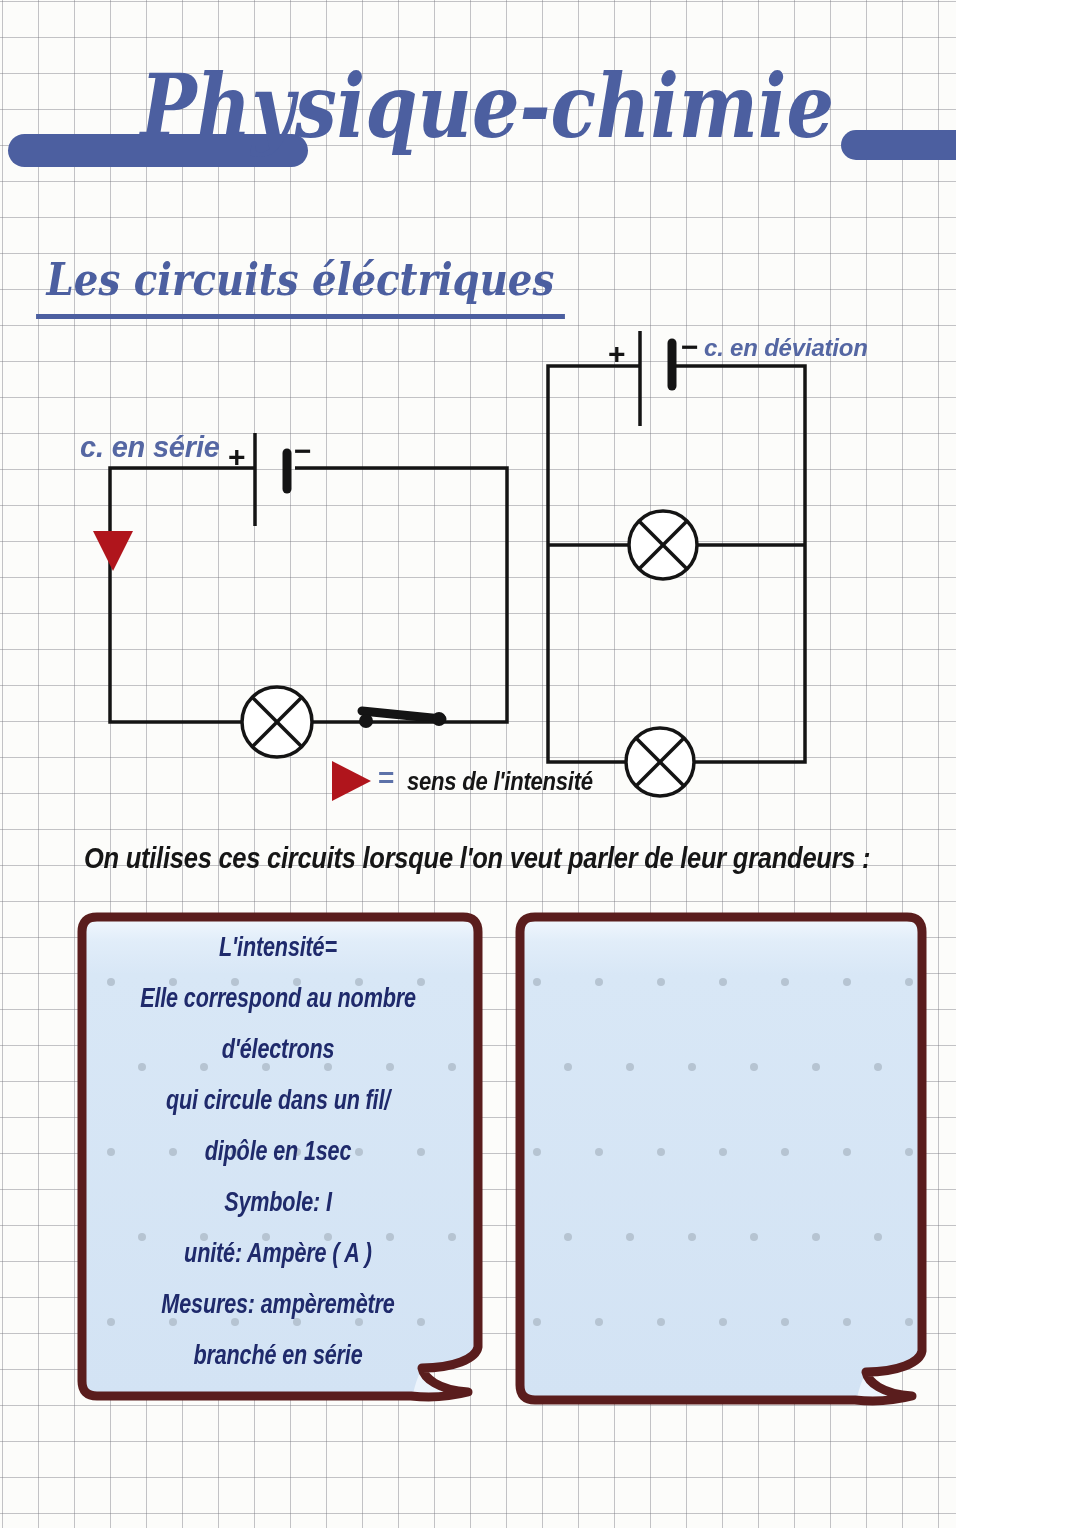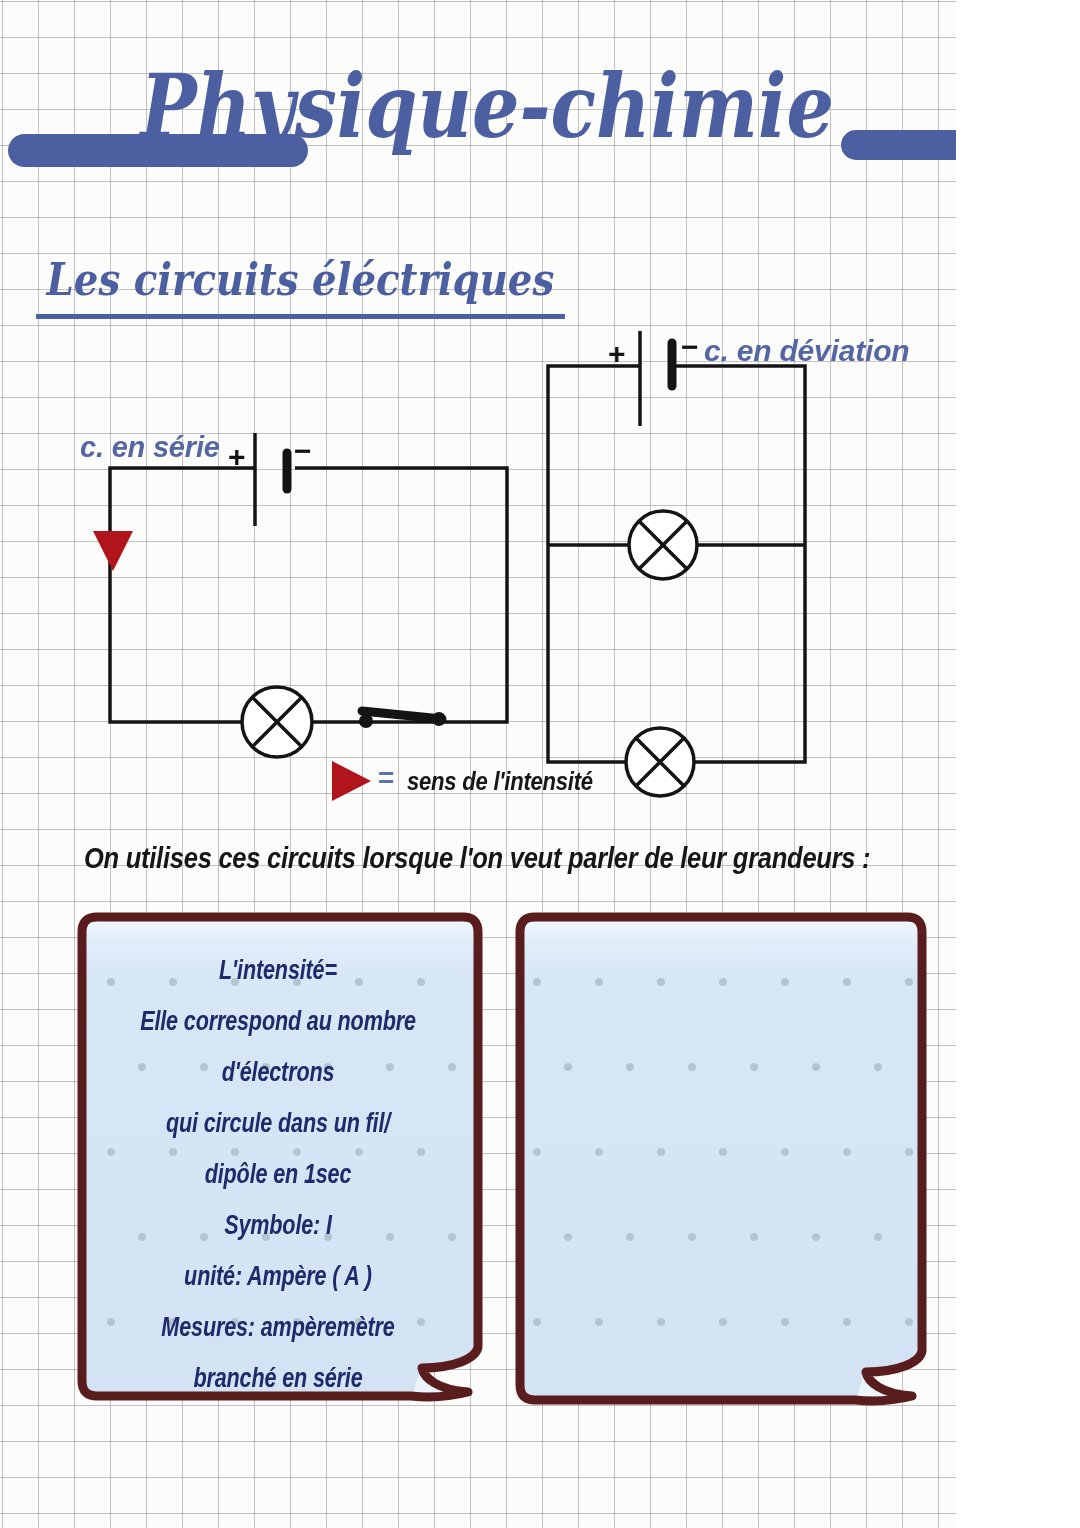--- a/index.html
+++ b/index.html
@@ -47,38 +47,38 @@
     font-style:italic;font-weight:700;color:#161616;
     letter-spacing:-0.3px;
   }
   .blue-label{
     font-style:italic;font-weight:700;color:#5567a3;
     letter-spacing:-0.2px;white-space:nowrap;
   }
   .intro{left:78px;top:282px;font-size:29px;line-height:45px;}
   .intro .line{white-space:nowrap;transform:scaleX(.9);transform-origin:left center;}
   .serie-label{left:80px;top:431px;font-size:29px;}
-  .deviation-label{left:704px;top:334px;font-size:30px;}
+  .deviation-label{left:704px;top:334px;font-size:24px;}
   .batt-sign{font-weight:700;color:#141414;font-size:30px;font-style:normal;}
   .plus-left{left:228px;top:440px;}
   .minus-left{left:294px;top:434px;}
   .plus-right{left:608px;top:337px;}
   .minus-right{left:681px;top:330px;}
   .legend-equals{left:378px;top:762px;font-size:28px;font-weight:700;color:#5d72a9;}
   .legend-text{left:407px;top:766px;font-size:26px;transform:scaleX(.85);transform-origin:left center;}
   .grandeurs{left:84px;top:842px;font-size:29px;transform:scaleX(.88);transform-origin:left center;white-space:nowrap;}
 
   .circuit-svg{left:0;top:0;}
 
   
   .card{position:absolute;}
   .card-intensity{left:75px;top:910px;width:410px;height:494px;}
   .card-tension{left:513px;top:910px;width:416px;height:498px;}
   .card svg{position:absolute;left:0;top:0;}
-  .card-text{position:absolute;left:0;right:4px;top:12px;margin-top:23px;}
+  .card-text{position:absolute;left:0;right:4px;top:12px;}
   .card-line{
     height:51px;display:flex;align-items:center;justify-content:center;
     font-size:27px;font-style:italic;font-weight:700;color:#1f2a6b;
     white-space:nowrap;letter-spacing:-0.2px;
     transform:scaleX(.8);transform-origin:center;
   }
   .card-tension .card-line{height:52px;}
 </style>
 </head>
 <body>

